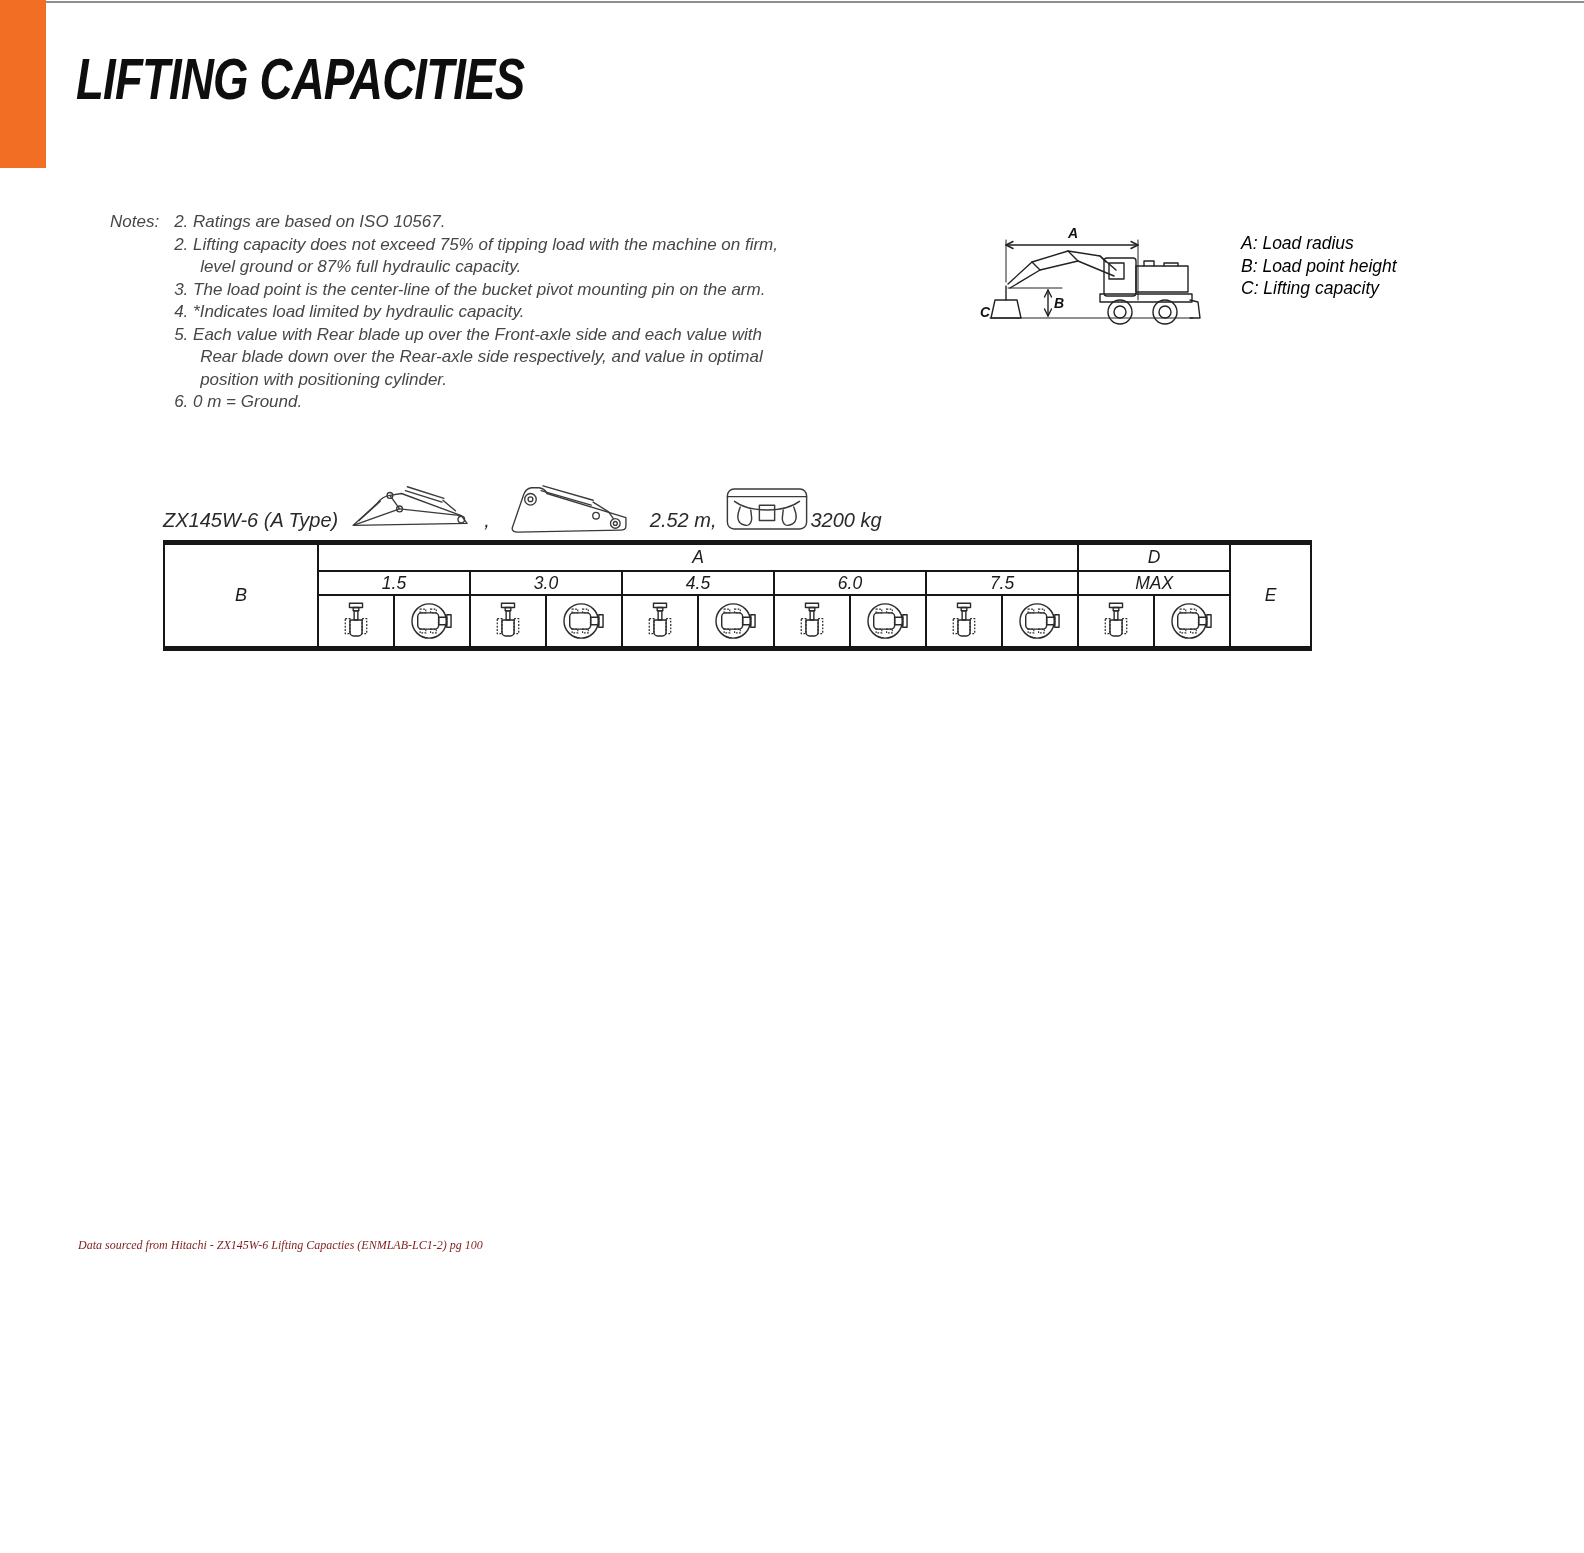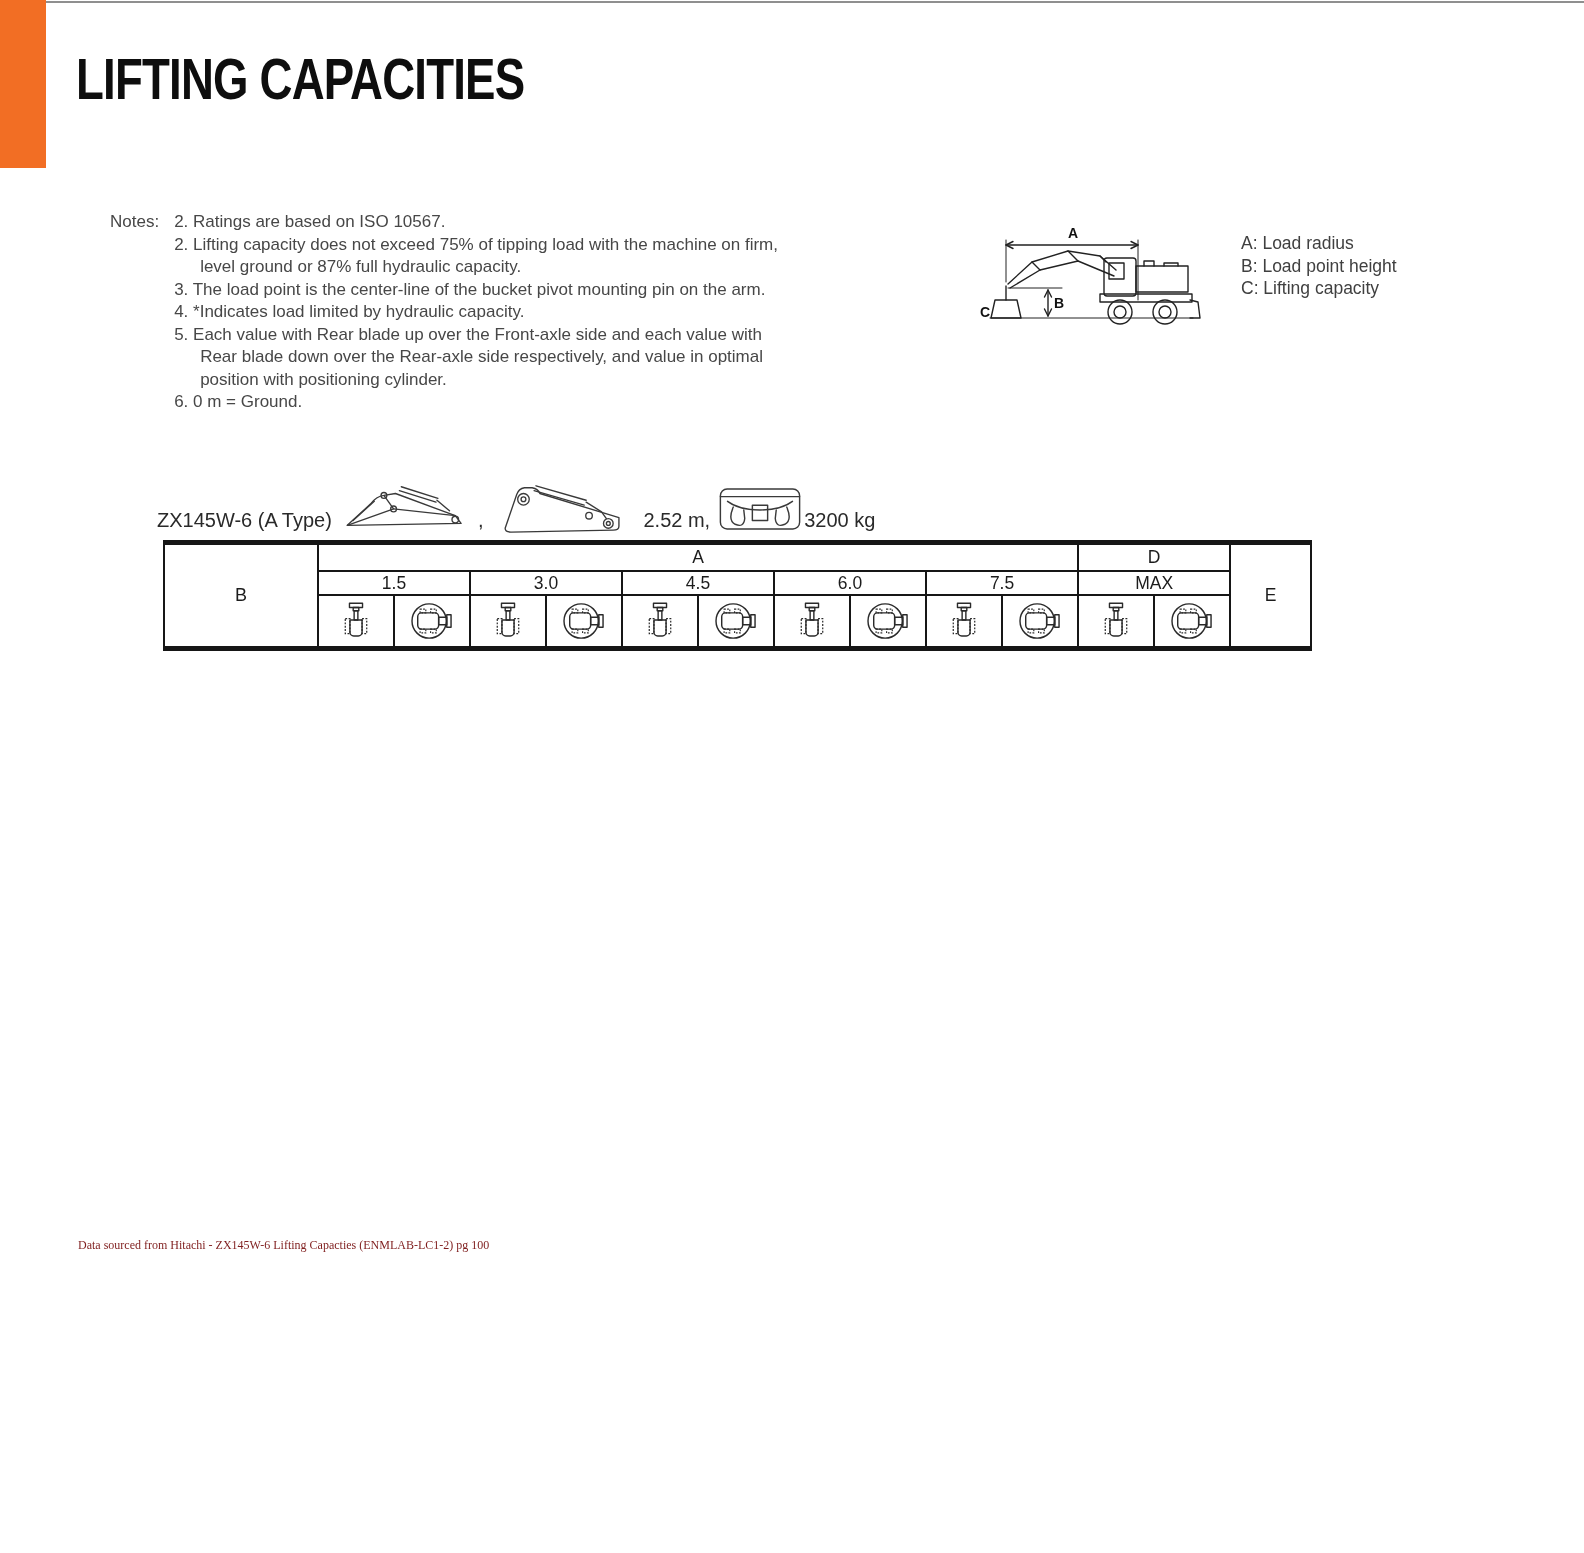--- a/index.html
+++ b/index.html
@@ -1,33 +1,33 @@
 <!DOCTYPE html>
 <html><head>
 <meta charset="utf-8">
 <style>
   html,body{margin:0;padding:0;background:#fff;}
   .page{position:relative;width:1584px;height:1553px;background:#fff;overflow:hidden;
-        font-family:"Liberation Sans",sans-serif;color:#1e1e1e;}
+        font-family:"Liberation Sans",sans-serif;color:#1e1e1e;font-style:italic;}
   .top-rule{position:absolute;left:0;top:1px;width:100%;height:2px;background:#8f8f8f;}
   .orange-bar{position:absolute;left:0;top:0;width:46px;height:168px;}
   .page-title{position:absolute;left:76px;top:46px;margin:0;font-size:57px;font-weight:bold;
         letter-spacing:-1px;color:#0e0e0e;transform:scaleX(.8);transform-origin:left top;white-space:nowrap;}
   
   .notes-wrap{position:absolute;left:110px;top:211px;display:flex;gap:15px;color:#474747;
         font-size:17px;line-height:22.5px;}
   .notes-label{flex:0 0 auto;}
   .notes-list{width:720px;}
   .note-item{white-space:pre-line;padding-left:26px;text-indent:-26px;}
   .subtract-note{position:absolute;left:181px;top:430px;width:860px;color:#474747;font-size:17px;}
   
   .diagram-svg{position:absolute;left:978px;top:212px;}
-  .diagram-legend{position:absolute;left:1241px;top:232px;font-size:17.5px;line-height:22.5px;color:#404040;}
-  
-  .model-line{position:absolute;left:157px;top:478px;height:56px;display:flex;align-items:flex-end;color:#2a2a2a;}
+  .diagram-legend{position:absolute;left:1241px;top:232px;font-size:17.5px;line-height:22.5px;color:#000000;}
+  
+  .model-line{position:absolute;left:163px;top:478px;height:56px;display:flex;align-items:flex-end;color:#2a2a2a;}
   .model-line .txt{font-size:20px;line-height:24px;padding-bottom:2px;white-space:pre;}
   .model-line svg{display:block;}
   
   .tbl-wrap{position:absolute;left:163px;top:540px;}
   table.cap{border-collapse:collapse;table-layout:fixed;width:1147px;
         border-top:5px solid #161616;border-bottom:5px solid #161616;}
   table.cap th,table.cap td{border:2px solid #161616;padding:0;vertical-align:middle;
         font-weight:normal;color:#1c1c1c;overflow:hidden;}
   col.c-b{width:42px;}col.c-lbl{width:112px;}col.c-v{width:76px;}col.c-e{width:81px;}
   .hdr1 th{height:25px;font-size:17.5px;text-align:center;}

